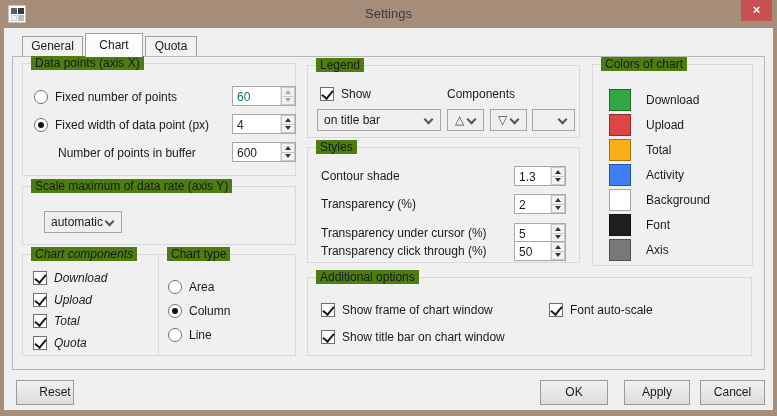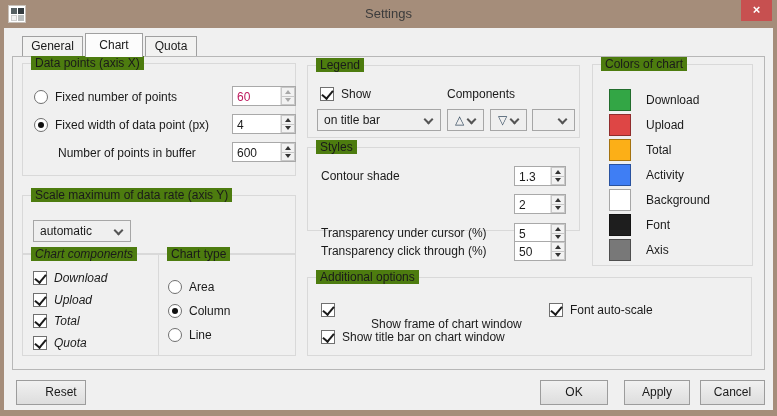--- a/index.html
+++ b/index.html
@@ -34,21 +34,21 @@
   .cb { position:absolute; width:14px; height:14px; background:#fff; border:1px solid #707070; }
   .cb.checked::after { content:""; position:absolute; left:3px; top:0px; width:5px; height:9px;
         border:solid #1a1a1a; border-width:0 2px 2px 0; transform:rotate(40deg); }
   
   .rb { position:absolute; width:14px; height:14px; border-radius:50%; background:#fff; border:1px solid #707070; }
   .rb.checked::after { content:""; position:absolute; left:3px; top:3px; width:6px; height:6px;
         border-radius:50%; background:#111; }
   
   .spin { position:absolute; height:20px; background:#fff; border:1px solid #a9a9a9; display:flex; }
   .spin-val { flex:1; padding:2px 4px 0 4px; line-height:16px; background:#fff; overflow:hidden; }
-  .spin-val.disabled { color:#be185d; }
+  .spin-val.disabled { color:#0f766e; }
   .spin-btns { width:15px; display:flex; flex-direction:column; border-left:1px solid #e3e3e3; }
   .spin-b { flex:1; background:#f2f2f2; border:1px solid #c8c8c8; display:flex; align-items:center; justify-content:center; }
   .spin-b + .spin-b { border-top:none; }
   .tri-up { width:0; height:0; border-left:3px solid transparent; border-right:3px solid transparent;
             border-bottom:4px solid #333; }
   .tri-dn { width:0; height:0; border-left:3px solid transparent; border-right:3px solid transparent;
             border-top:4px solid #333; }
   .spin.disabled .tri-up { border-bottom-color:#a8a8a8; }
   .spin.disabled .tri-dn { border-top-color:#a8a8a8; }
   
@@ -129,23 +129,23 @@
           <div class="spin-b">
               <i class="tri-up"></i>
             </div>
           <div class="spin-b">
               <i class="tri-dn"></i>
             </div>
         </div>
       </div>
     </div>
 
-    <div class="group" style="left:18px;top:158px;width:274px;height:59px;margin-top:9px;">
+    <div class="group" style="left:18px;top:158px;width:274px;height:59px;">
       <span class="gtitle">Scale maximum of data rate (axis Y)</span>
-      <div class="combo" style="left:10px;top:24px;width:98px;">
+      <div class="combo" style="left:21px;top:24px;width:78px;">
         <span class="combo-text">automatic</span>
         <i class="chev"></i>
       </div>
     </div>
 
     <div class="group" style="left:18px;top:226px;width:137px;height:102px;font-style:italic;">
       <span class="gtitle">Chart components</span>
       <span class="cb checked" style="left:10px;top:16px;"></span>
       <span class="lbl" style="left:31px;top:16px;">Download</span>
       <span class="cb checked" style="left:10px;top:38px;"></span>
@@ -182,36 +182,37 @@
       <div class="combo sym" style="left:182px;top:43px;width:37px;">
         <span class="combo-text">▽</span>
         <i class="chev"></i>
       </div>
       <div class="combo sym" style="left:224px;top:43px;width:43px;">
         <span class="combo-text"></span>
         <i class="chev"></i>
       </div>
     </div>
 
-    <div class="group" style="left:303px;top:119px;width:273px;height:84px;padding-left:44px;">
+    <div class="group" style="left:303px;top:119px;width:273px;height:116px;padding-left:44px;">
       <span class="gtitle">Styles</span>
 
       <span class="lbl" style="left:13px;top:21px;">Contour shade</span>
       <div class="spin" style="left:206px;top:18px;width:52px;">
         <div class="spin-val">1.3</div>
         <div class="spin-btns">
           <div class="spin-b">
               <i class="tri-up"></i>
             </div>
           <div class="spin-b">
               <i class="tri-dn"></i>
             </div>
         </div>
       </div>
 
+      <span class="lbl" style="left:13px;top:49px;">Transparency (%)</span>
       <div class="spin" style="left:206px;top:46px;width:52px;">
         <div class="spin-val">2</div>
         <div class="spin-btns">
           <div class="spin-b">
               <i class="tri-up"></i>
             </div>
           <div class="spin-b">
               <i class="tri-dn"></i>
             </div>
         </div>
@@ -240,21 +241,21 @@
           <div class="spin-b">
               <i class="tri-dn"></i>
             </div>
         </div>
       </div>
     </div>
 
     <div class="group" style="left:303px;top:249px;width:445px;height:79px;">
       <span class="gtitle">Additional options</span>
       <span class="cb checked" style="left:13px;top:25px;"></span>
-      <span class="lbl" style="left:34px;top:39px;margin-left:29px;">Show frame of chart window</span>
+      <span class="lbl" style="left:34px;top:25px;">Show frame of chart window</span>
       <span class="cb checked" style="left:241px;top:25px;"></span>
       <span class="lbl" style="left:262px;top:25px;">Font auto-scale</span>
       <span class="cb checked" style="left:13px;top:52px;"></span>
       <span class="lbl" style="left:34px;top:52px;">Show title bar on chart window</span>
     </div>
 
     <div class="group" style="left:588px;top:36px;width:161px;height:202px;">
       <span class="gtitle">Colors of chart</span>
       <span class="swatch" style="left: 16px; top: 24px; background-color: rgb(51, 166, 69);"></span>
       <span class="lbl" style="left:53px;top:28px;">Download</span>
@@ -265,18 +266,18 @@
       <span class="swatch" style="left: 16px; top: 99px; background-color: rgb(63, 126, 244);"></span>
       <span class="lbl" style="left:53px;top:103px;">Activity</span>
       <span class="swatch" style="left: 16px; top: 124px; background-color: rgb(255, 255, 255);"></span>
       <span class="lbl" style="left:53px;top:128px;">Background</span>
       <span class="swatch" style="left: 16px; top: 149px; background-color: rgb(30, 30, 30);"></span>
       <span class="lbl" style="left:53px;top:153px;">Font</span>
       <span class="swatch" style="left: 16px; top: 174px; background-color: rgb(120, 120, 120);"></span>
       <span class="lbl" style="left:53px;top:178px;">Axis</span>
     </div>
 
-    <div class="btn" style="left:12px;top:352px;width:70px;padding-left:20px;">Reset</div>
+    <div class="btn" style="left:12px;top:352px;width:58px;padding-left:20px;">Reset</div>
     <div class="btn" style="left:620px;top:352px;width:66px;">Apply</div>
     <div class="btn" style="left:536px;top:352px;width:68px;">OK</div>
     <div class="btn" style="left:696px;top:352px;width:65px;">Cancel</div>
   </div>
 </div>
 
 </body></html>

